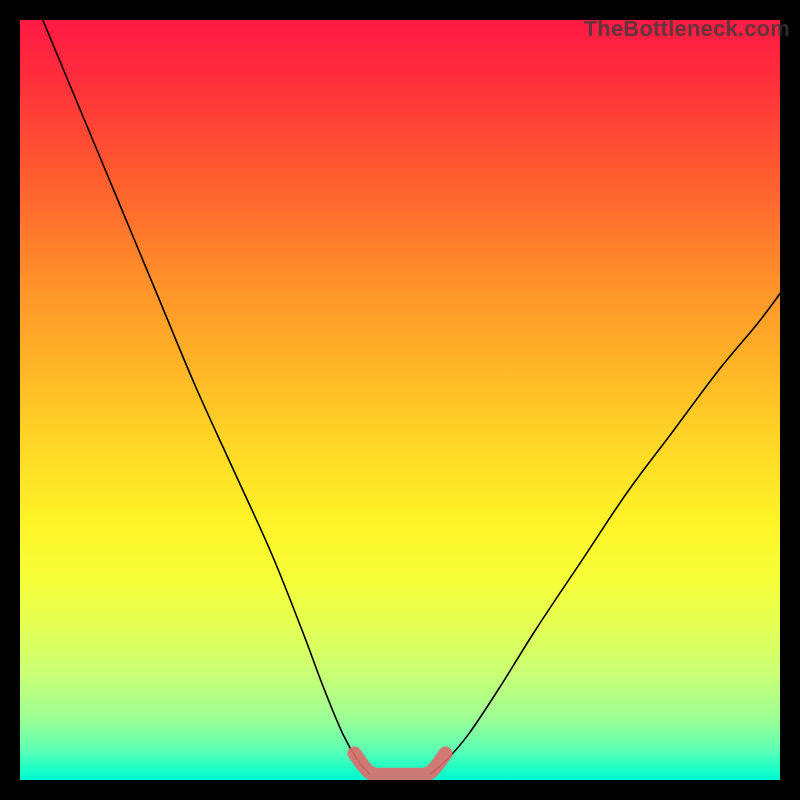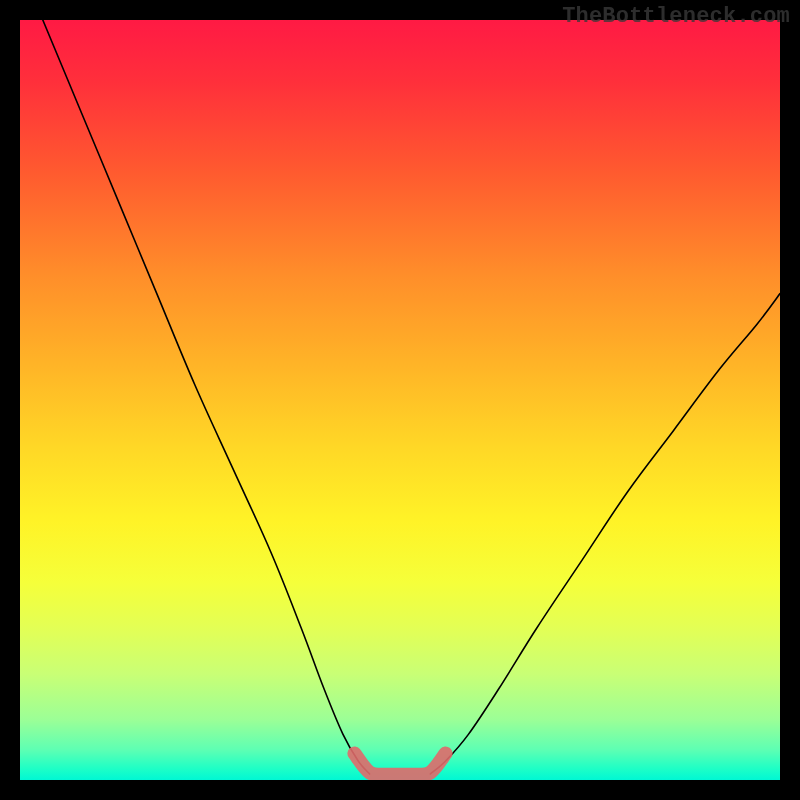--- a/index.html
+++ b/index.html
@@ -5,23 +5,23 @@
   * { margin: 0; padding: 0; box-sizing: border-box; }
   html, body { width: 800px; height: 800px; overflow: hidden; background: #000; }
   .frame {
     position: relative;
     width: 800px;
     height: 800px;
     background: #000;
   }
   .watermark {
     position: absolute;
-    top: 4px;
+    top: 16px;
     right: 10px;
-    font-family: Liberation Mono, monospace;
+    font-family: Liberation Sans, sans-serif;
     font-size: 22px;
     font-weight: 600;
     color: rgba(58,58,58,0.78);
     letter-spacing: 0.2px;
     pointer-events: none;
     z-index: 5;
     margin-left: 11px;
   }
   .plot {
     position: absolute;

